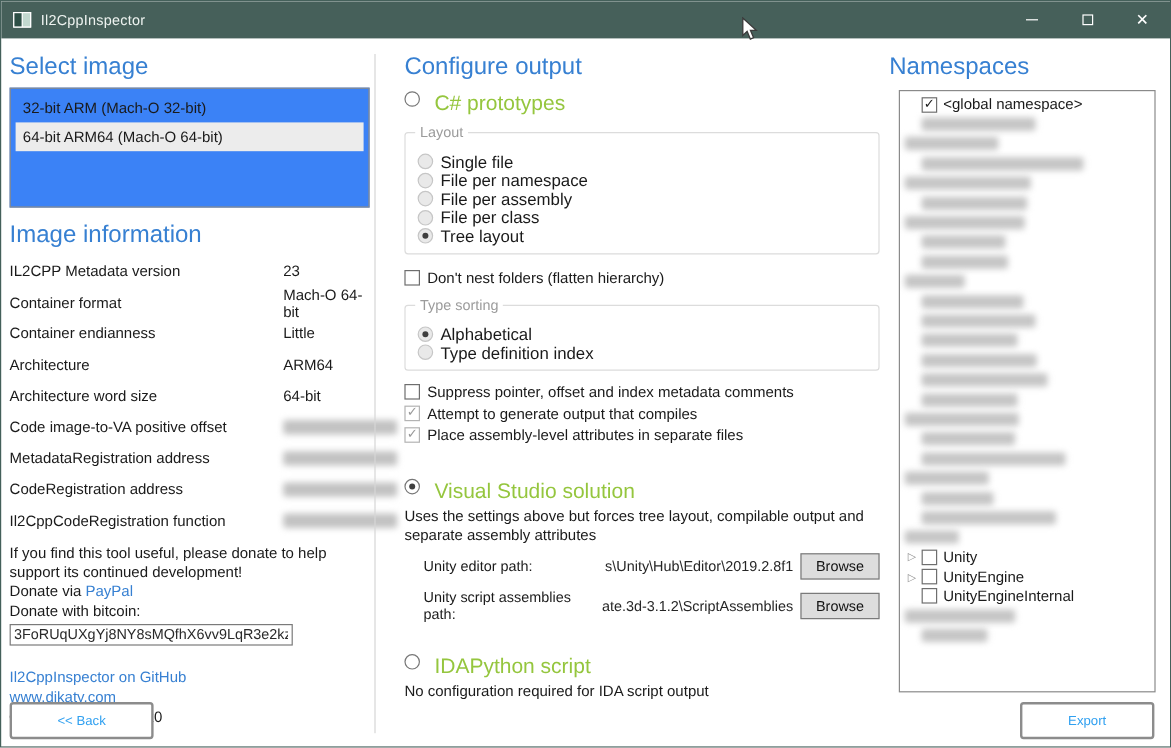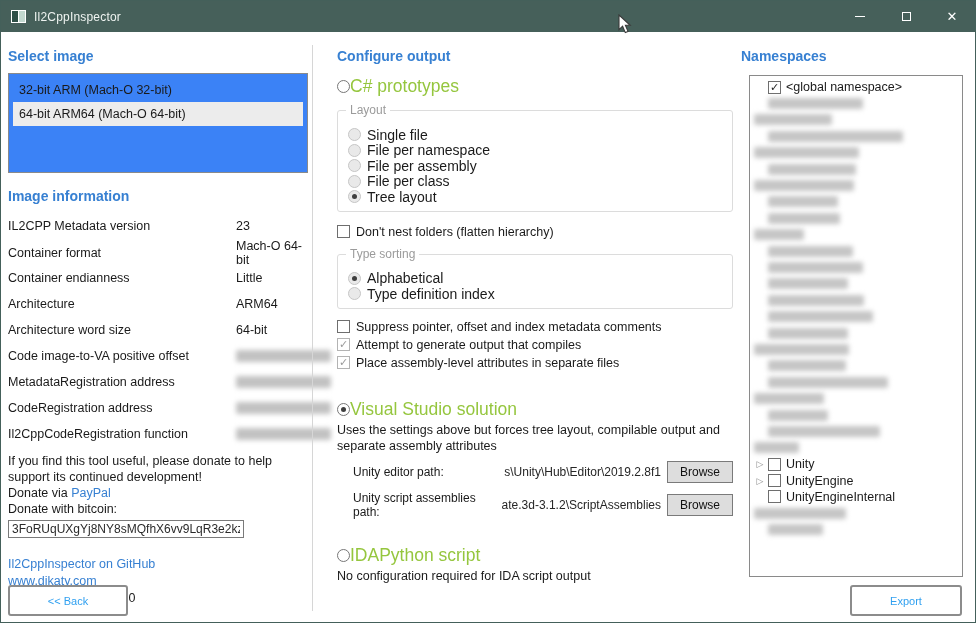--- a/index.html
+++ b/index.html
@@ -17,21 +17,21 @@
   .app-icon .p1{width:6px;background:#2d4f46}
   .app-icon .p2{flex:1;background:#c2d8cf}
   .win-title{font-size:12px;letter-spacing:.2px}
   .win-controls{margin-left:auto;display:flex;height:31px}
   .win-btn{width:46px;height:31px;display:flex;align-items:center;justify-content:center;color:#fff}
   .glyph-min{width:10px;height:1px;background:#fff}
   .glyph-max{width:9px;height:9px;border:1px solid #fff}
   .glyph-close{font-size:13px;line-height:1}
 
   
-  .h1{font-size:14px;color:var(--accent);font-weight:700;line-height:22px}
+  .h1{font-size:20px;color:var(--accent);font-weight:400;line-height:22px}
   .green-title{font-size:17.5px;color:var(--green);font-weight:400;line-height:21px}
   .radio{width:13px;height:13px;border-radius:50%;border:1px solid #777;background:#fff;display:inline-flex;align-items:center;justify-content:center;flex:none}
   .radio.dis{background:#e9e9e9;border-color:#c6c6c6}
   .radio.sel::after{content:'';width:5px;height:5px;border-radius:50%;background:#3f3f3f}
   .cbx{width:13px;height:13px;border:1px solid #6e6e6e;background:#fff;display:inline-flex;align-items:center;justify-content:center;font-size:11px;line-height:1;color:#222;flex:none}
   .cbx.dis{border-color:#b3b3b3;color:#9a9a9a}
   .optrow{display:flex;align-items:center;gap:6px}
   .link{color:var(--accent);cursor:pointer}
   .redact{display:inline-block;height:11px;background:#c5c5c5;border-radius:2px;filter:blur(2.5px)}
   .groupbox{position:relative;border:1px solid var(--gb-border);border-radius:3px;padding:16px 10px 6px 10px}
@@ -50,21 +50,21 @@
   .listbox .item.selected{background:#ececec}
   .info-head{margin-top:12px}
   .info-grid{margin-top:6px}
   .info-row{display:grid;grid-template-columns:228px 1fr;align-items:center;height:26px}
   .blurbar{width:95px;height:12px;background:#c2c2c2;border-radius:2px;filter:blur(2.5px)}
   .donate{margin-top:6px;line-height:16px}
   .btc-input{margin-top:3px;width:236px;height:18px;border:1px solid #7a7a7a;font-family:"Liberation Sans",sans-serif;font-size:12px;color:#2a2a2a;padding:0 3px}
   .links{margin-top:18px;line-height:17px}
 
   
-  .section-radio{display:flex;align-items:center;gap:0}
+  .section-radio{display:flex;align-items:flex-start;gap:12px}
   .mid-opts .optrow{height:15.5px;font-size:14px}
   .cb-list .optrow{height:18px}
   .vs-desc{margin-top:2px;line-height:16px;width:388px}
   .path-row{display:grid;grid-template-columns:160px 1fr 66px;align-items:center;height:23px;margin-top:7px;font-size:12px}
   .path-label{padding-left:16px}
   .path-value{text-align:right;white-space:nowrap;overflow:hidden;padding-right:6px;color:#262626}
   .browse-btn{height:22px;background:#ddd;border:1px solid #7a7a7a;font-family:"Liberation Sans",sans-serif;font-size:12px;color:#111;cursor:pointer}
 
   
   .ns-box{margin-top:8px;margin-left:8px;width:214px;height:502px;border:1px solid var(--border-dark);background:#fff;padding:3px 2px;overflow:hidden}

